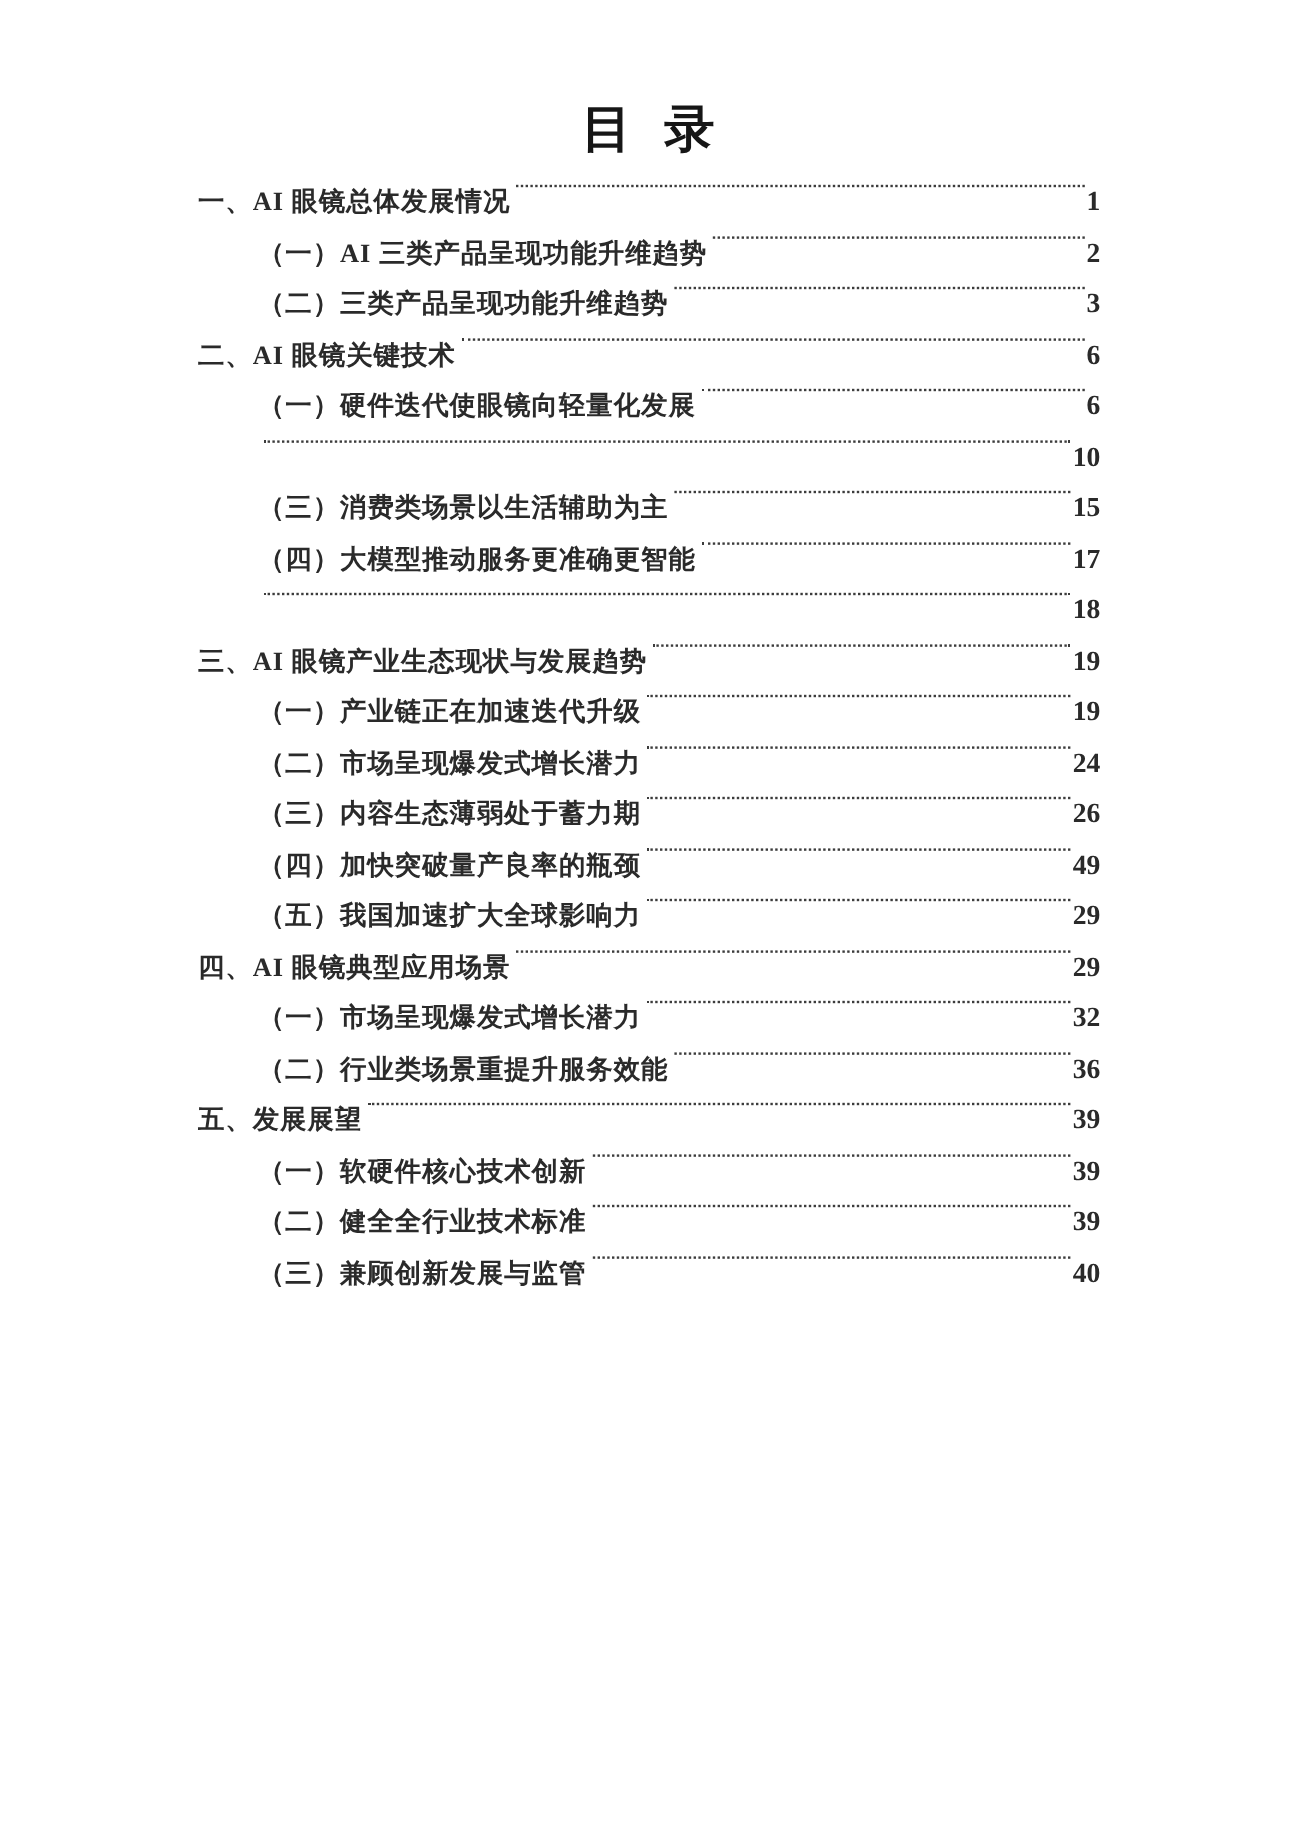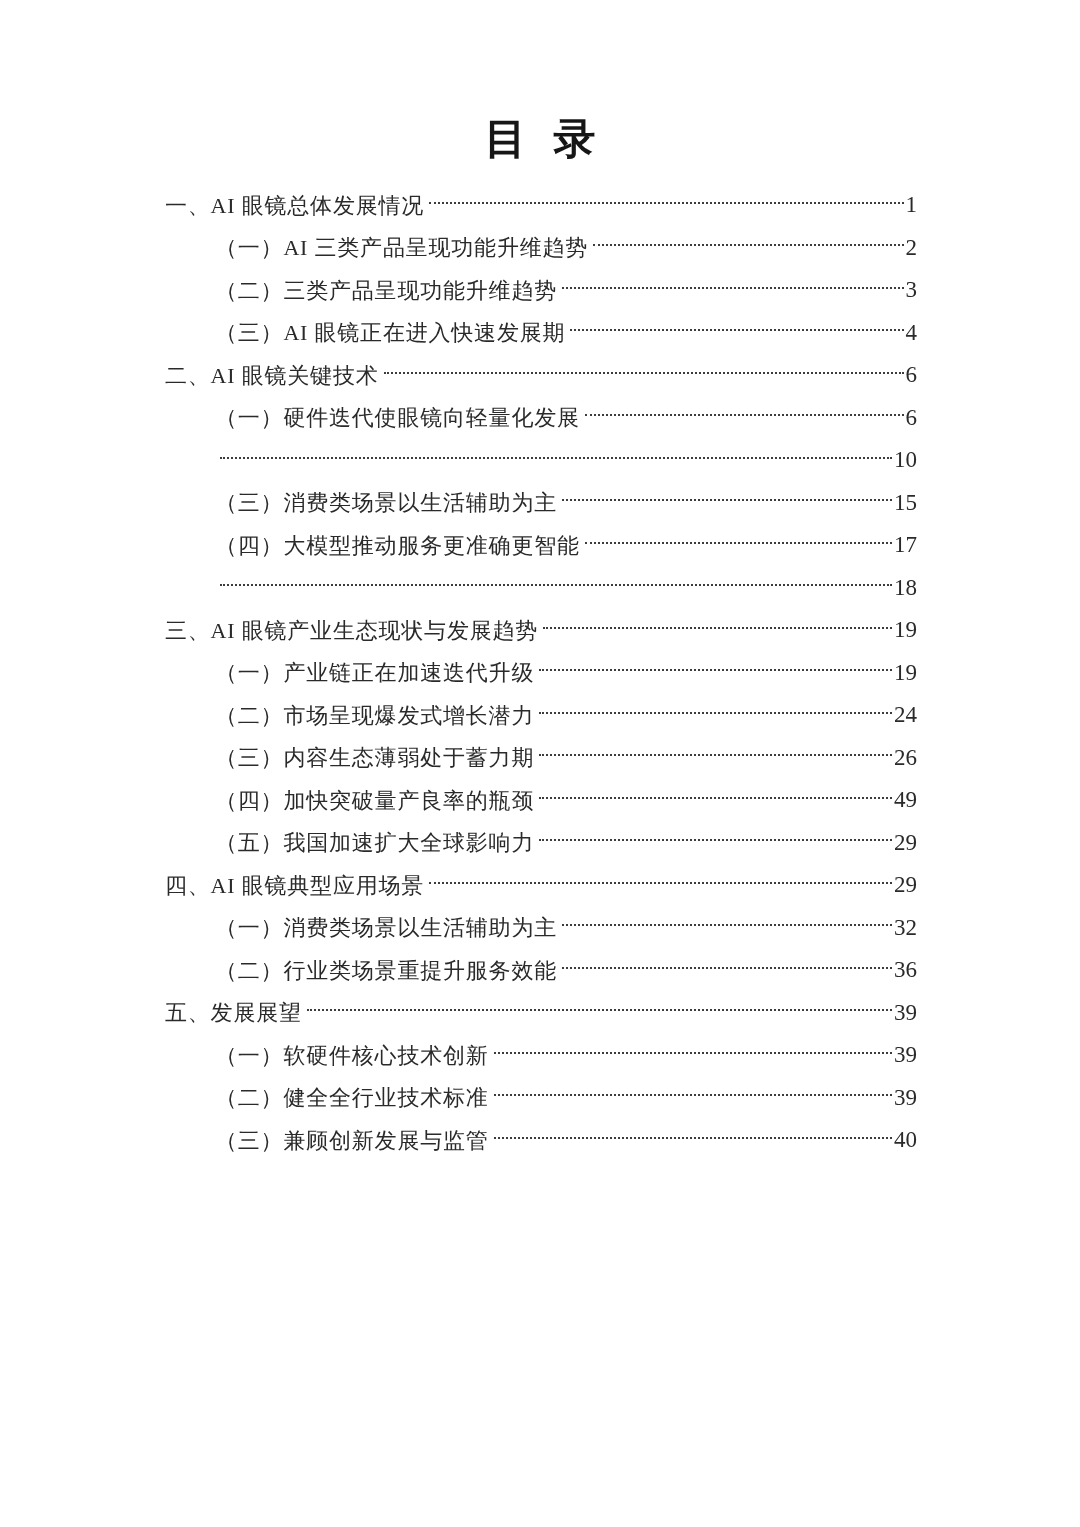--- a/index.html
+++ b/index.html
@@ -7,45 +7,46 @@
     padding: 0;
     background: #ffffff;
   }
   .page {
     position: relative;
     width: 1080px;
     height: 1527px;
     margin: 0 auto;
     background: #ffffff;
     box-sizing: border-box;
-    padding: 114px 163px 0 165px;
+    padding: 84px 163px 0 165px;
     font-family: "Liberation Serif", "DejaVu Serif", serif;
     color: #2a2a2a;
     overflow: hidden;
   }
   .toc-title {
     text-align: center;
     font-size: 42px;
     font-weight: bold;
     color: #161616;
     letter-spacing: 2px;
     white-space: pre;
     margin: 0 0 20px 0;
     line-height: 1.2;
   }
   .toc-list {
     width: 100%;
   }
   .toc-row {
     display: flex;
-    align-items: center;
+    align-items: flex-start;
     height: 42.5px;
     font-size: 22px;
     line-height: 1.25;
     cursor: pointer;
+    font-weight: bold;
   }
   .toc-row.lvl2 {
     padding-left: 50px;
   }
   .toc-row .label {
     white-space: nowrap;
     letter-spacing: 0.8px;
     color: #2a2a2a;
   }
   .toc-row .dots {
@@ -79,25 +80,20 @@
       <span class="dots"></span>
       <span class="pagenum">2</span>
     </div>
 
     <div class="toc-row lvl2">
       <span class="label">（二）三类产品呈现功能升维趋势</span>
       <span class="dots"></span>
       <span class="pagenum">3</span>
     </div>
 
-    <div class="toc-row lvl2">
-      <span class="label">（三）AI 眼镜正在进入快速发展期</span>
-      <span class="dots"></span>
-      <span class="pagenum">4</span>
-    </div>
 
     <div class="toc-row lvl1">
       <span class="label">二、AI 眼镜关键技术</span>
       <span class="dots"></span>
       <span class="pagenum">6</span>
     </div>
 
     <div class="toc-row lvl2">
       <span class="label">（一）硬件迭代使眼镜向轻量化发展</span>
       <span class="dots"></span>
@@ -162,21 +158,21 @@
       <span class="pagenum">29</span>
     </div>
 
     <div class="toc-row lvl1">
       <span class="label">四、AI 眼镜典型应用场景</span>
       <span class="dots"></span>
       <span class="pagenum">29</span>
     </div>
 
     <div class="toc-row lvl2">
-      <span class="label">（一）消费类场景以生活辅助为主</span>
+      <span class="label">（一）市场呈现爆发式增长潜力</span>
       <span class="dots"></span>
       <span class="pagenum">32</span>
     </div>
 
     <div class="toc-row lvl2">
       <span class="label">（二）行业类场景重提升服务效能</span>
       <span class="dots"></span>
       <span class="pagenum">36</span>
     </div>
 

